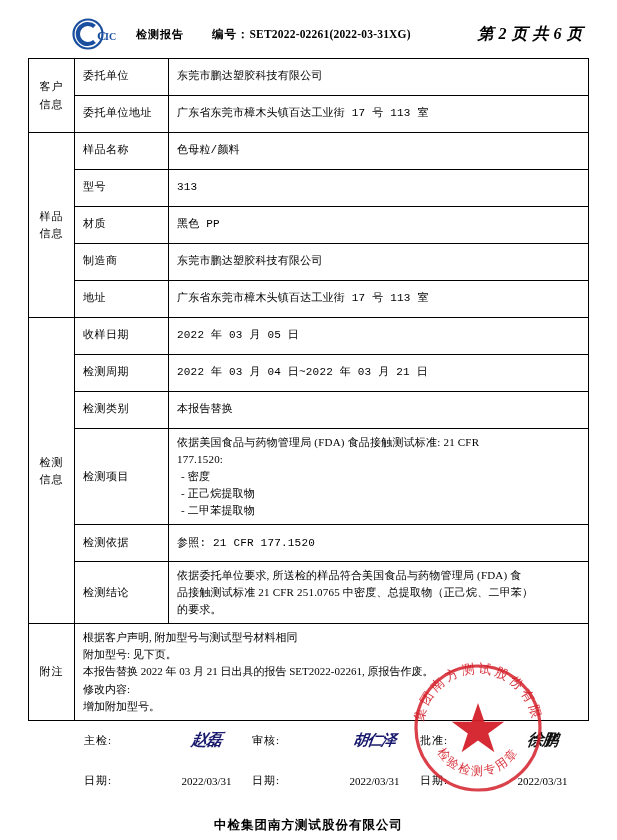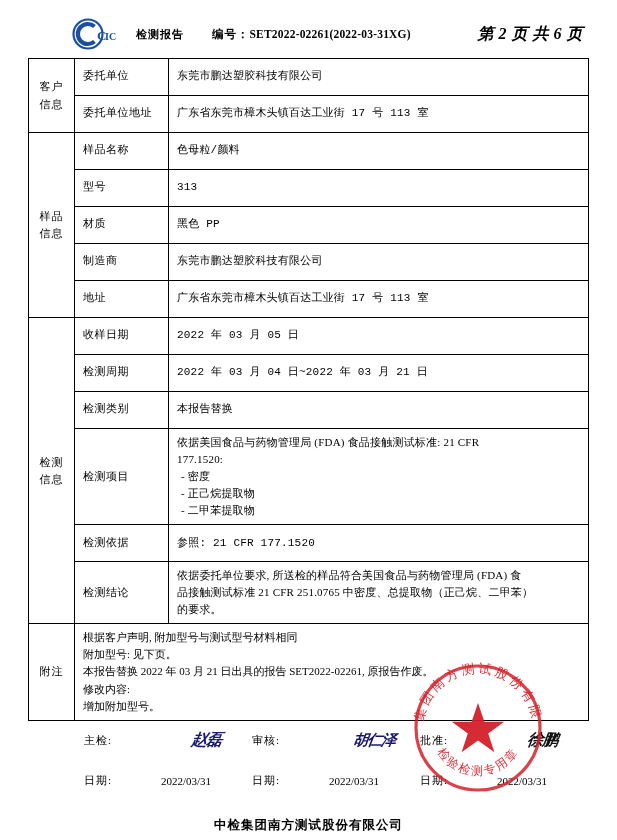--- a/index.html
+++ b/index.html
@@ -127,20 +127,21 @@
     width: 168px;
     gap: 39px;
   }
   .sign-label {
     letter-spacing: 1px;
     font-size: 11px;
     width: 38px;
   }
   .sign-value {
     flex: 1;
+    text-align: center;
     font-size: 11px;
   }
   .sign-script {
     flex: 1;
     text-align: center;
     font-family: "Liberation Serif", serif;
     font-style: italic;
     font-size: 16px;
     color: #1a1a6e;
     letter-spacing: -1px;

